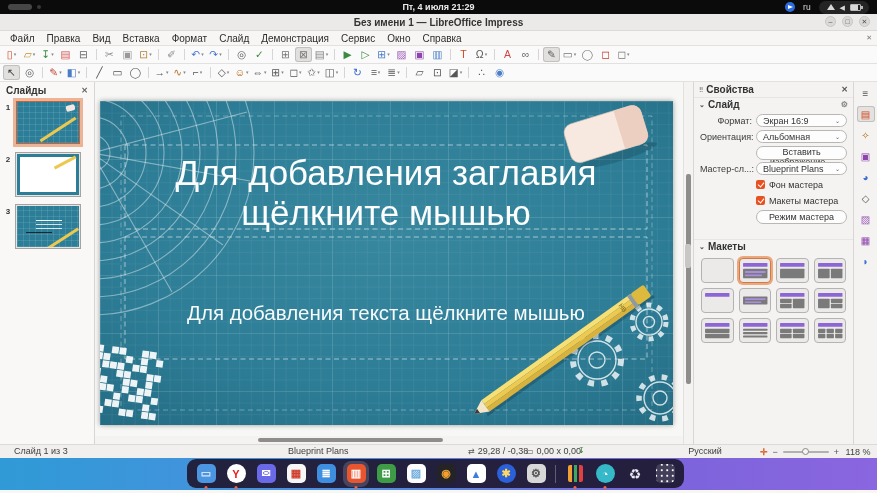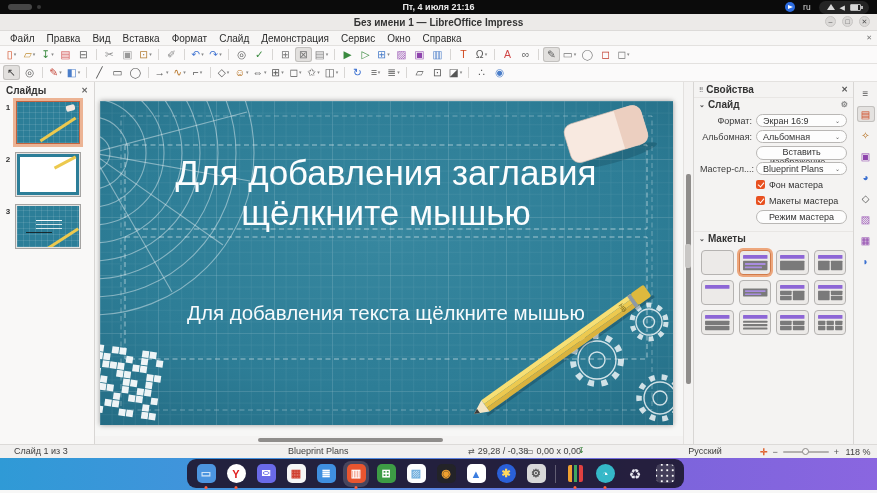--- a/index.html
+++ b/index.html
@@ -132,21 +132,21 @@
   .dock-item.di-trash .di{font-size:14px;font-weight:normal;}
 </style>
 </head>
 <body>
 
 <div class="screen">
 
   <div class="topbar">
     <span class="ws-pill"></span>
     <span class="ws-dot"></span>
-    <span class="tb-clock">Пт, 4 июля 21:16</span>
+    <span class="tb-clock">Пт, 4 июля 21:29</span>
     <span class="tb-right">
       <span class="tray-app"></span>
       <span class="kb">ru</span>
       <span class="sys-pill">
         <span class="wifi-icon"></span>
         <span class="vol-icon">◀</span>
         <span class="bat-icon"></span>
       </span>
     </span>
   </div>
@@ -565,21 +565,21 @@
       </div>
 
       <div class="prow">
         <label>Формат:</label>
         <div class="dd-box">
           <span>Экран 16:9</span>
           <span class="chev2">⌄</span>
         </div>
       </div>
       <div class="prow">
-        <label>Альбомная:</label>
+        <label>Ориентация:</label>
         <div class="dd-box">
           <span>Альбомная</span>
           <span class="chev2">⌄</span>
         </div>
       </div>
       <div class="prow">
         <label></label>
         <button class="pbtn">Вставить изображение...</button>
       </div>
       <div class="prow">
@@ -596,21 +596,21 @@
           <span class="cbl">Фон мастера</span>
         </span>
       </div>
       <div class="prow">
         <label></label>
         <span class="cbwrap">
           <span class="cb"></span>
           <span class="cbl">Макеты мастера</span>
         </span>
       </div>
-      <div class="prow" style="margin-bottom:8px;">
+      <div class="prow" style="margin-bottom:16px;">
         <label></label>
         <button class="pbtn">Режим мастера</button>
       </div>
 
       <div class="section-h">
         <span class="chev">⌄</span>
         <span>Макеты</span>
       </div>
       <div class="layout-grid" id="layout-grid">
           <div class="layout-thumb">

